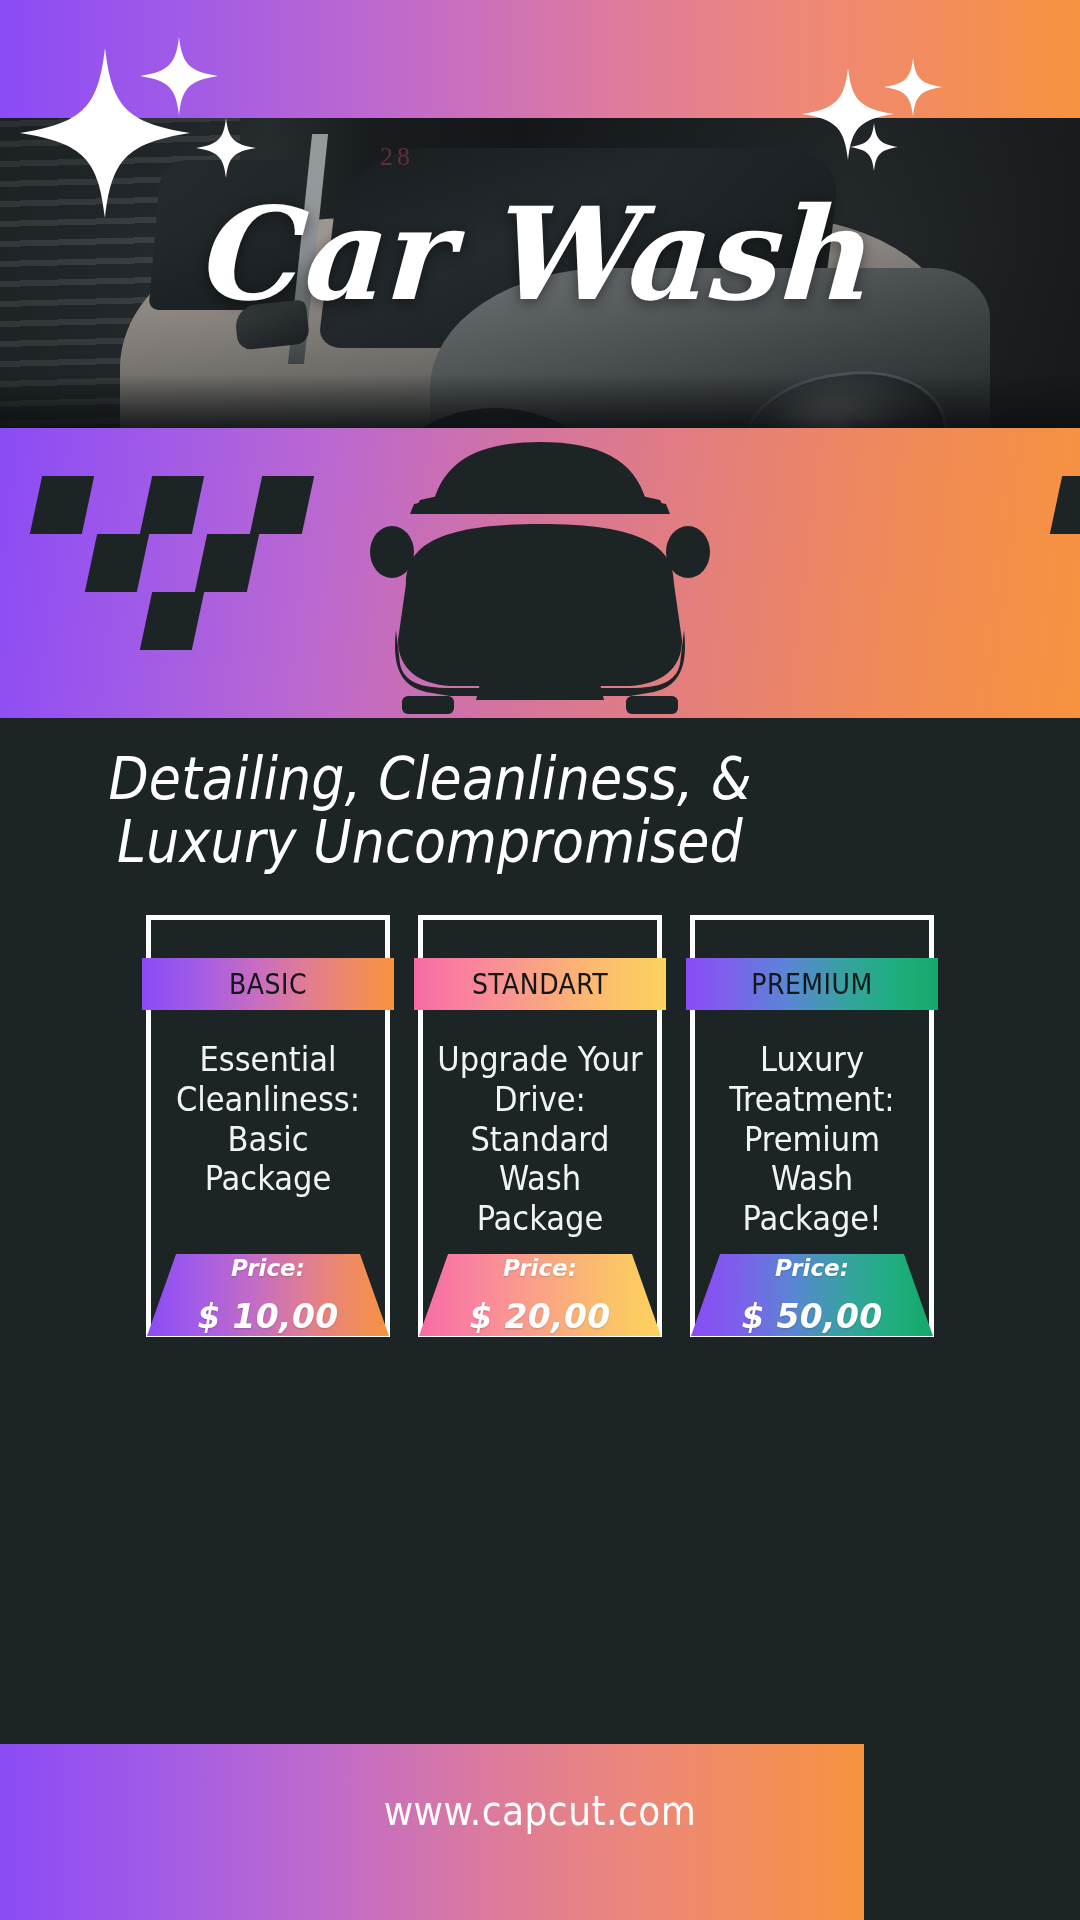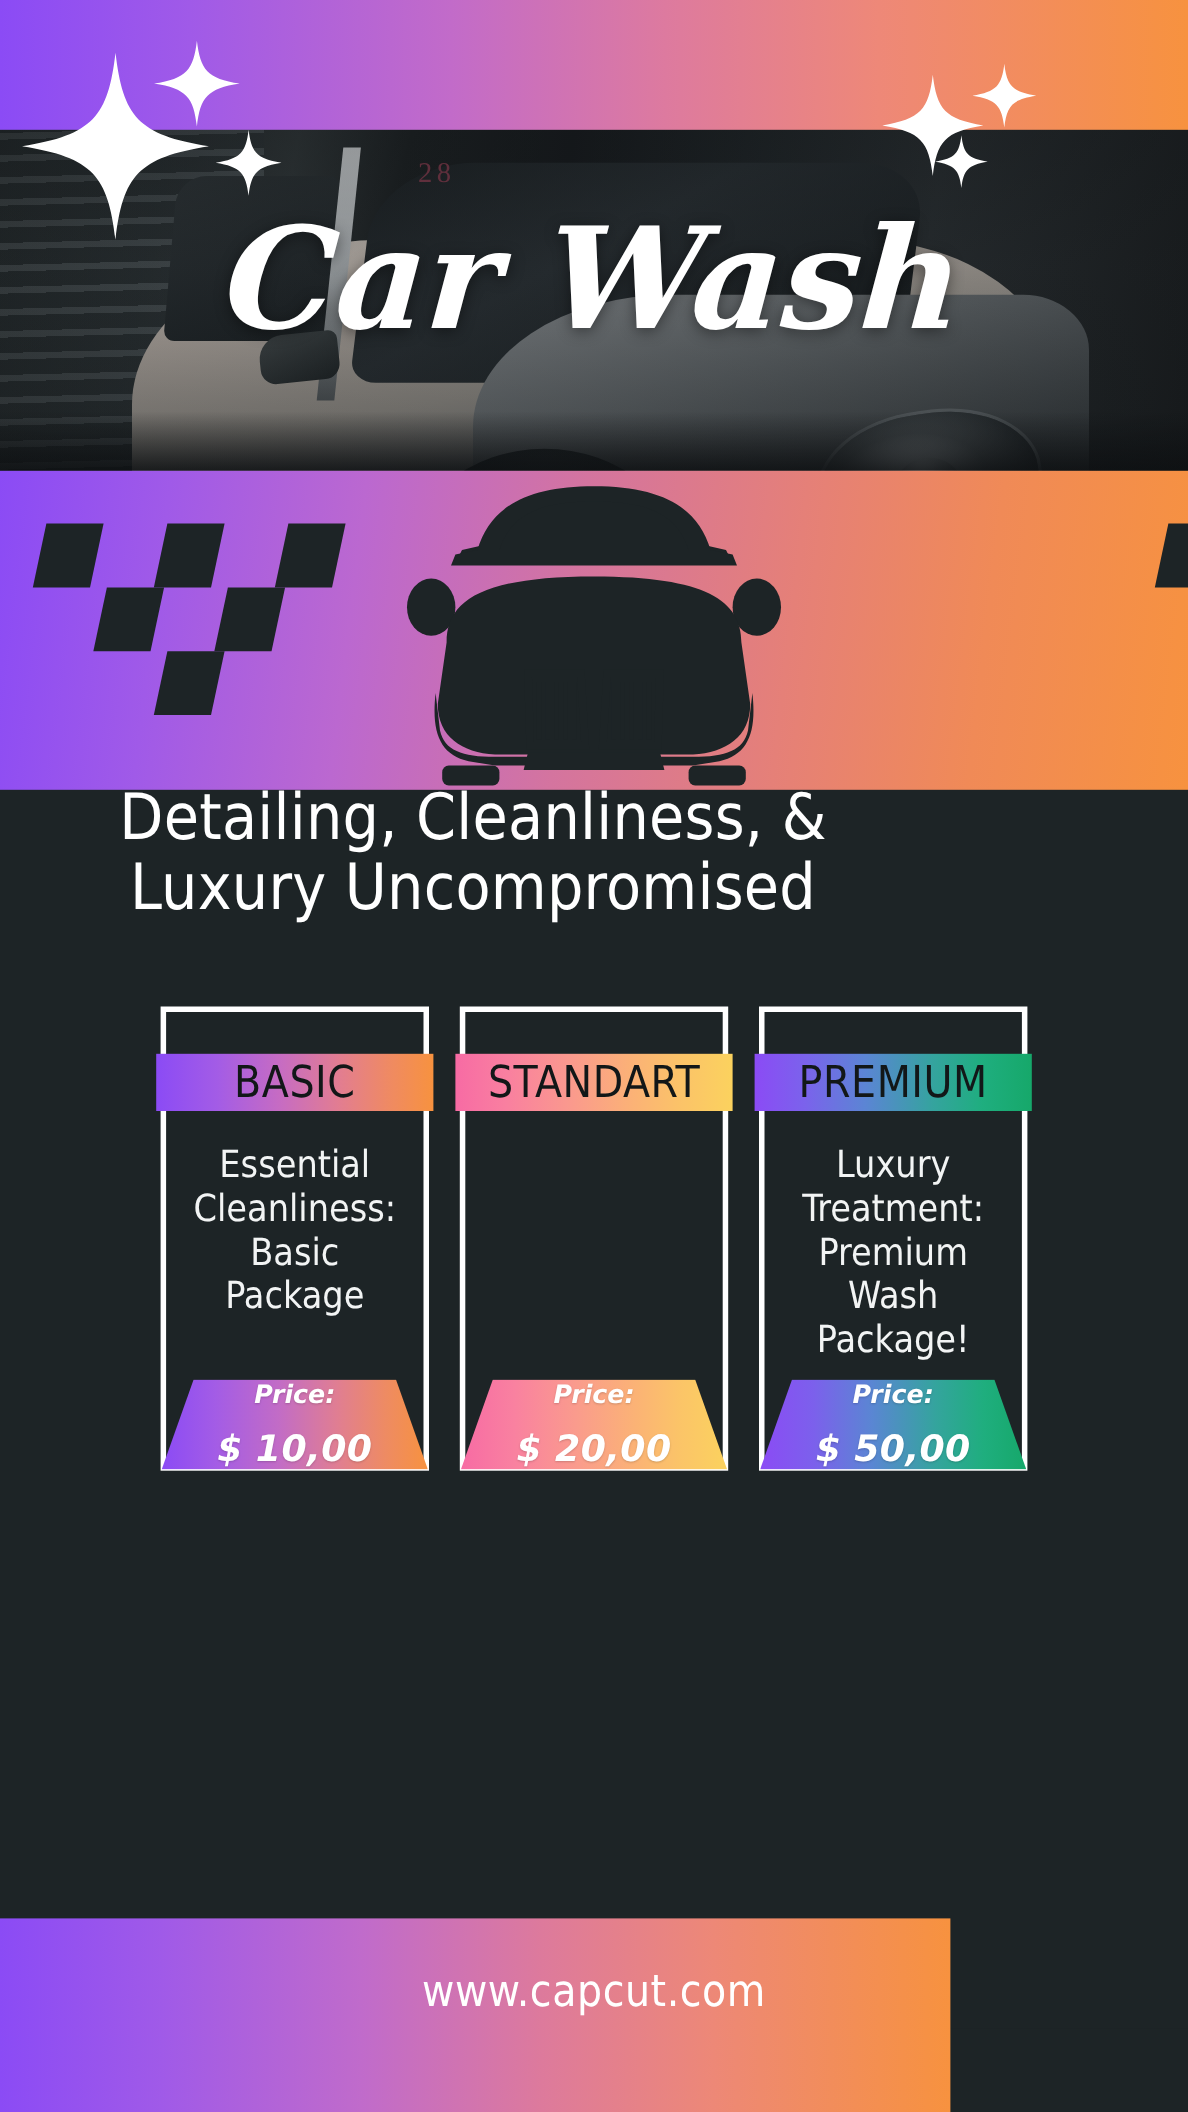--- a/index.html
+++ b/index.html
@@ -167,29 +167,30 @@
 
   
   .body-dark {
     position:absolute; left:0; top:718px;
     width:1080px; height:1126px;
     background:#1d2426;
     z-index:2;
   }
 
   .headline {
-    position:absolute; left:0; top:712px; width:860px;
+    position:absolute; left:0; top:748px; width:860px;
     text-align:center; z-index:4;
     color:#ffffff;
     font-family:"DejaVu Sans Condensed","Liberation Sans", sans-serif;
     font-size:58px;
     font-weight:400;
     line-height:1.09;
     letter-spacing:.2px;
     padding:0 70px;
+    font-style:italic;
   }
   .headline span { display:block; }
 
   
   .cards {
     position:absolute; left:0; top:915px; width:1080px;
     z-index:4;
     display:flex;
     justify-content:center;
     gap:28px;
@@ -204,21 +205,21 @@
   .card-banner {
     position:absolute;
     left:-9px;
     top:38px;
     width:252px;
     height:52px;
     display:flex;
     align-items:center;
     justify-content:center;
     color:#121718;
-    font-size:40px;
+    font-size:28px;
     font-weight:400;
     font-family:"DejaVu Sans Condensed","Liberation Sans", sans-serif;
     letter-spacing:.5px;
     z-index:3;
   }
   .card-desc {
     position:absolute;
     left:0; right:0;
     top:120px;
     text-align:center;
@@ -415,20 +416,21 @@
       <div class="card-banner" style="background: linear-gradient(90deg, rgb(139, 75, 245) 0%, rgb(163, 92, 230) 22%, rgb(199, 108, 194) 45%, rgb(226, 125, 145) 66%, rgb(239, 138, 99) 84%, rgb(247, 146, 63) 100%);">BASIC</div>
       <div class="card-desc">Essential Cleanliness: Basic Package</div>
       <div class="price-tag" style="background: linear-gradient(90deg, rgb(139, 75, 245) 0%, rgb(163, 92, 230) 20%, rgb(194, 108, 198) 44%, rgb(224, 126, 146) 66%, rgb(238, 139, 99) 84%, rgb(247, 146, 63) 100%);">
         <div class="price-label">Price:</div>
         <div class="price-value">$ 10,00</div>
       </div>
     </div>
 
     <div class="card">
       <div class="card-banner" style="background: linear-gradient(90deg, rgb(247, 107, 164) 0%, rgb(249, 127, 160) 18%, rgb(250, 154, 141) 42%, rgb(251, 178, 118) 64%, rgb(251, 194, 105) 80%, rgb(251, 210, 94) 100%);">STANDART</div>
+      <div class="card-desc">Upgrade Your Drive: Standard Wash Package</div>
       <div class="price-tag" style="background: linear-gradient(90deg, rgb(247, 107, 164) 0%, rgb(249, 129, 160) 20%, rgb(250, 156, 140) 44%, rgb(251, 179, 117) 66%, rgb(251, 196, 104) 82%, rgb(251, 210, 94) 100%);">
         <div class="price-label">Price:</div>
         <div class="price-value">$ 20,00</div>
       </div>
     </div>
 
     <div class="card">
       <div class="card-banner" style="background: linear-gradient(90deg, rgb(139, 75, 245) 0%, rgb(123, 98, 236) 18%, rgb(91, 133, 212) 40%, rgb(53, 163, 159) 64%, rgb(31, 174, 127) 82%, rgb(22, 168, 106) 100%);">PREMIUM</div>
       <div class="card-desc">Luxury Treatment: Premium Wash Package!</div>
       <div class="price-tag" style="background: linear-gradient(90deg, rgb(139, 75, 245) 0%, rgb(124, 96, 236) 20%, rgb(90, 134, 211) 42%, rgb(52, 164, 157) 66%, rgb(31, 174, 126) 84%, rgb(22, 168, 106) 100%);">

